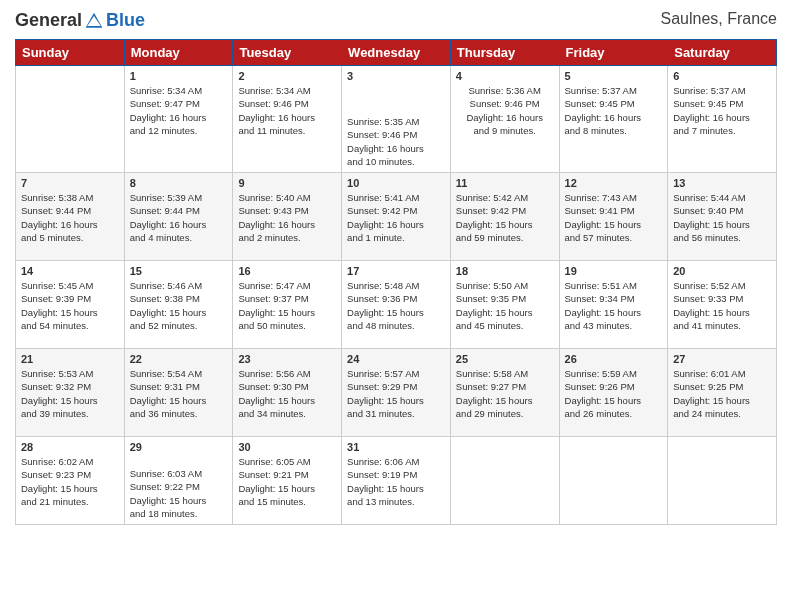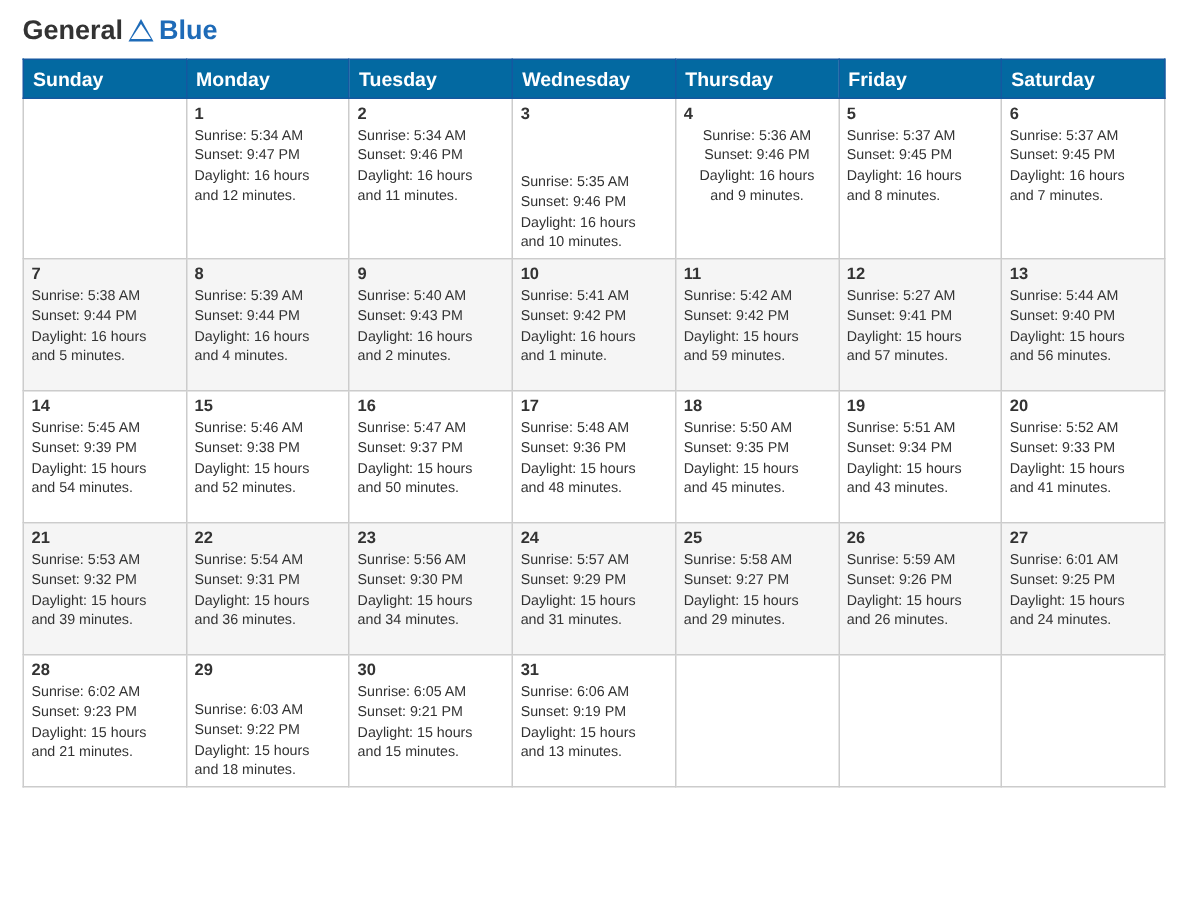--- a/index.html
+++ b/index.html
@@ -64,21 +64,21 @@
       border: 1px solid #ccc;
       border-collapse: collapse;
       width: 100%;
     }
     table {
       width: 100%;
       border-collapse: collapse;
       table-layout: fixed;
     }
     thead th {
-      background: #0369a1;
+      background: #b91c1c;
       color: #fff;
       text-align: left;
       padding: 5px 6px;
       font-size: 13px;
       font-weight: bold;
       border: 1px solid #1558a0;
     }
     tbody td {
       vertical-align: top;
       border: 1px solid #ccc;
@@ -112,20 +112,21 @@
       <div class="logo-text">
         <span class="logo-general">General</span>
         <svg class="logo-icon" viewBox="0 0 24 24">
           <polygon points="12,2 22,20 2,20" fill="#1e6bb8"></polygon>
           <polygon points="12,6 20,18 4,18" fill="#fff"></polygon>
         </svg>
         <span class="logo-blue">Blue</span>
       </div>
     </div>
     <div class="title-block">
+      <div class="location">Saulnes, France</div>
     </div>
   </div>
 
   <table class="calendar">
     <thead>
       <tr>
         <th>Sunday</th>
         <th>Monday</th>
         <th>Tuesday</th>
         <th>Wednesday</th>
@@ -211,21 +212,21 @@
           </td>
           <td>
             <span class="day-num">11</span>
             <div class="cell-content" style="white-space: pre-line;">Sunrise: 5:42 AM
 Sunset: 9:42 PM
 Daylight: 15 hours
 and 59 minutes.</div>
           </td>
           <td>
             <span class="day-num">12</span>
-            <div class="cell-content" style="white-space: pre-line;">Sunrise: 5:27 AM
+            <div class="cell-content" style="white-space: pre-line;">Sunrise: 7:43 AM
 Sunset: 9:41 PM
 Daylight: 15 hours
 and 57 minutes.</div>
           </td>
           <td>
             <span class="day-num">13</span>
             <div class="cell-content" style="white-space: pre-line;">Sunrise: 5:44 AM
 Sunset: 9:40 PM
 Daylight: 15 hours
 and 56 minutes.</div>

